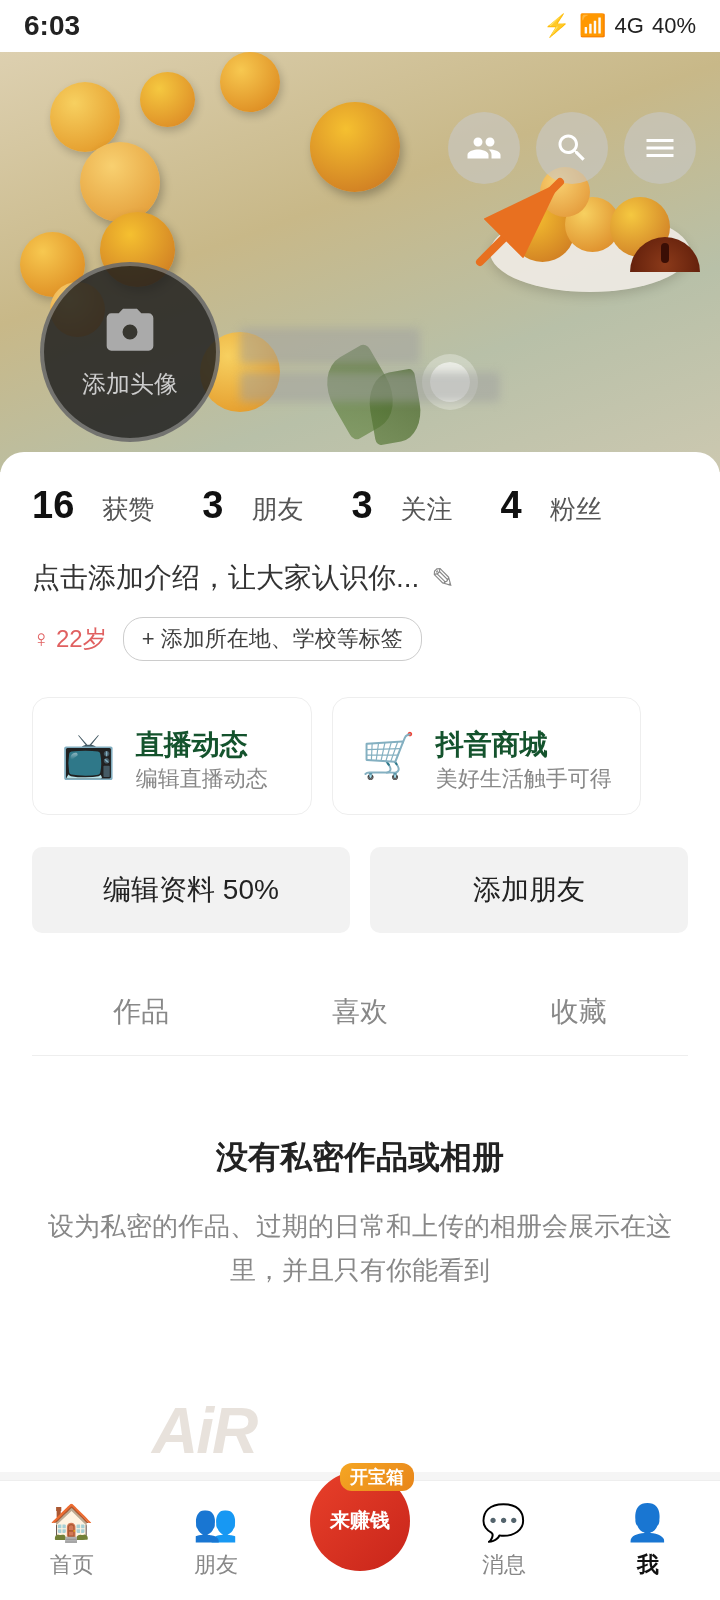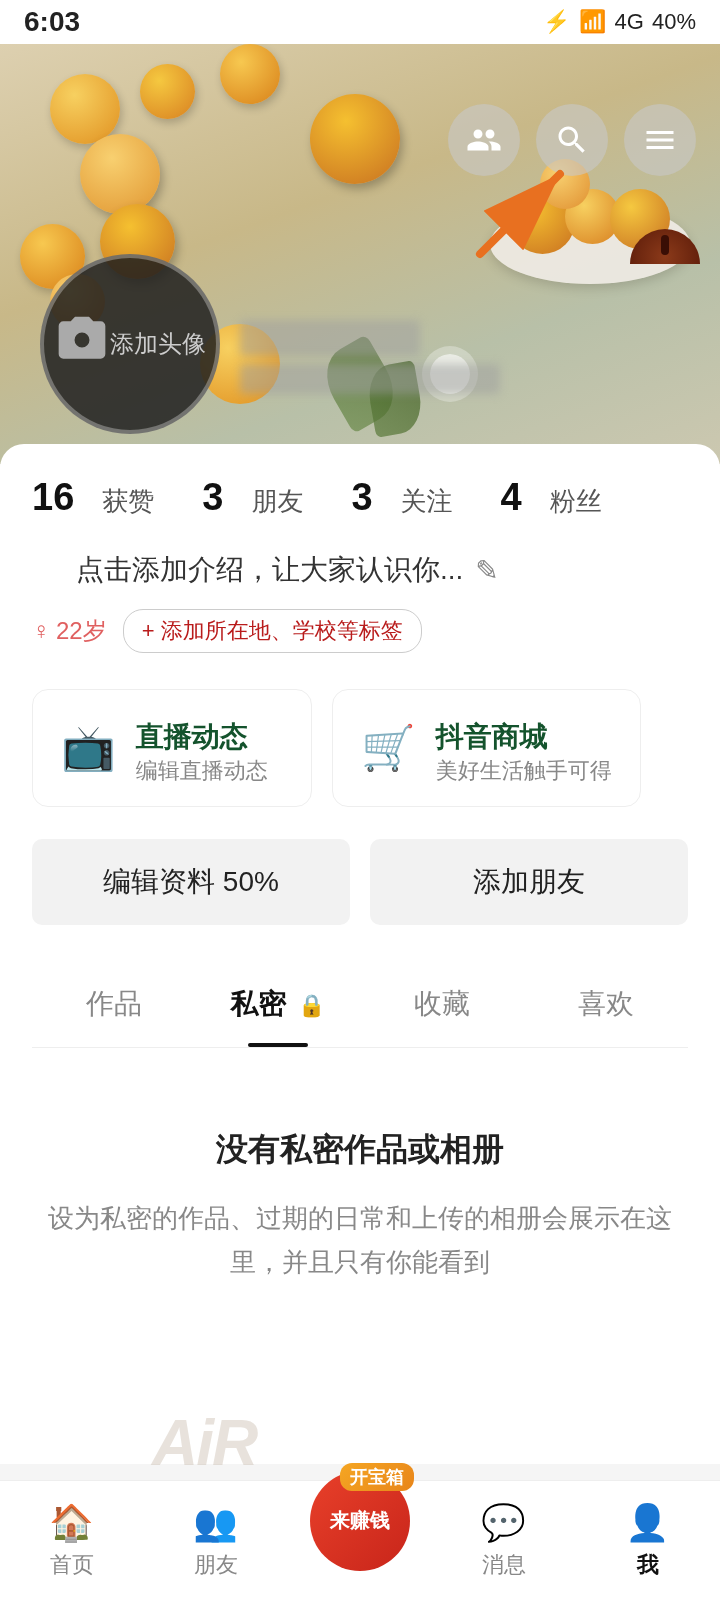--- a/index.html
+++ b/index.html
@@ -12,21 +12,21 @@
       overflow-x: hidden;
     }
 
     
     .status-bar {
       background: #fff;
       display: flex;
       justify-content: space-between;
       align-items: center;
       padding: 0 24px;
-      height: 44px;
+      height: 52px;
       position: relative;
       z-index: 10;
     }
     .status-time {
       font-size: 28px;
       font-weight: 600;
       color: #222;
     }
     .status-icons {
       display: flex;
@@ -89,21 +89,21 @@
       bottom: 30px;
       left: 40px;
       z-index: 5;
     }
     .avatar-circle {
       width: 180px;
       height: 180px;
       border-radius: 50%;
       background: rgba(30,30,30,0.85);
       display: flex;
-      flex-direction: row;
+      flex-direction: column;
       align-items: center;
       justify-content: center;
       cursor: pointer;
       border: 4px solid rgba(255,255,255,0.3);
     }
     .avatar-circle svg {
       width: 56px;
       height: 56px;
       fill: #aaa;
       margin-bottom: 8px;
@@ -171,21 +171,20 @@
     
     .bio-row {
       display: flex;
       align-items: center;
       gap: 12px;
       margin-bottom: 20px;
     }
     .bio-text {
       font-size: 28px;
       color: #333;
-      margin-left: 44px;
     }
     .bio-edit-icon {
       font-size: 28px;
       color: #888;
     }
 
     
     .tags-row {
       display: flex;
       align-items: center;
@@ -200,21 +199,21 @@
       color: #e06060;
     }
     .tag-gender-icon {
       font-size: 24px;
     }
     .tag-add {
       border: 1.5px solid #ccc;
       border-radius: 20px;
       padding: 6px 18px;
       font-size: 22px;
-      color: #b91c1c;
+      color: #404040;
       display: flex;
       align-items: center;
       gap: 6px;
       cursor: pointer;
     }
 
     
     .feature-row {
       display: flex;
       gap: 20px;
@@ -401,21 +400,21 @@
     }
     .earn-text {
       font-size: 20px;
       color: #fff;
       font-weight: 700;
     }
 
     
     .air-watermark {
       position: fixed;
-      bottom: 120px;
+      bottom: 132px;
       left: 152px;
       font-size: 64px;
       font-weight: 900;
       color: rgba(180,160,140,0.3);
       z-index: 1;
       font-style: italic;
       letter-spacing: -2px;
     }
   </style>
 </head>
@@ -562,29 +561,25 @@
 
   <div class="action-buttons-row">
     <button class="action-btn">编辑资料 50%</button>
     <button class="action-btn">添加朋友</button>
   </div>
 
   <div class="tabs-row">
     <div class="tab-item">
       <span>作品</span>
     </div>
-    <div class="tab-item active">
-      <span>私密</span>
-      <span class="tab-lock-icon">🔒</span>
+    <div class="tab-item">
+      <span>喜欢</span>
     </div>
     <div class="tab-item">
       <span>收藏</span>
-    </div>
-    <div class="tab-item">
-      <span>喜欢</span>
     </div>
   </div>
 
 </div>
 
 <div class="empty-state">
   <div class="empty-title">没有私密作品或相册</div>
   <div class="empty-desc">设为私密的作品、过期的日常和上传的相册会展示在这里，并且只有你能看到</div>
 </div>
 

